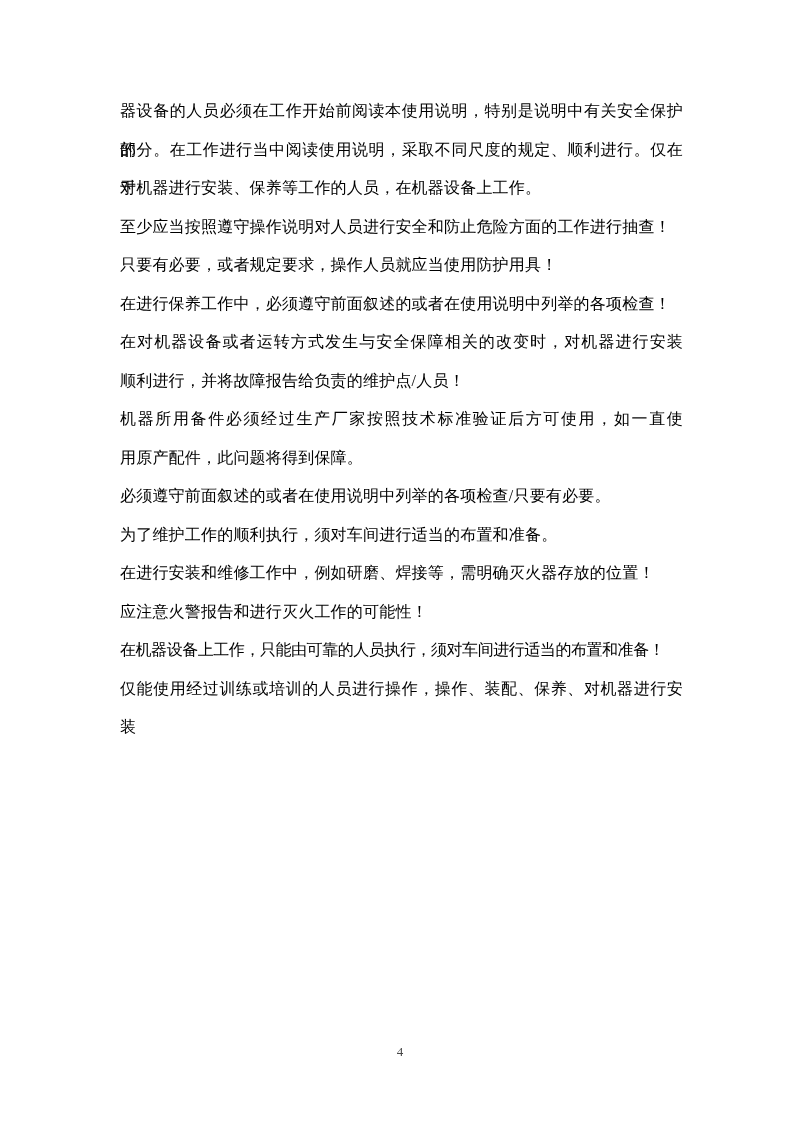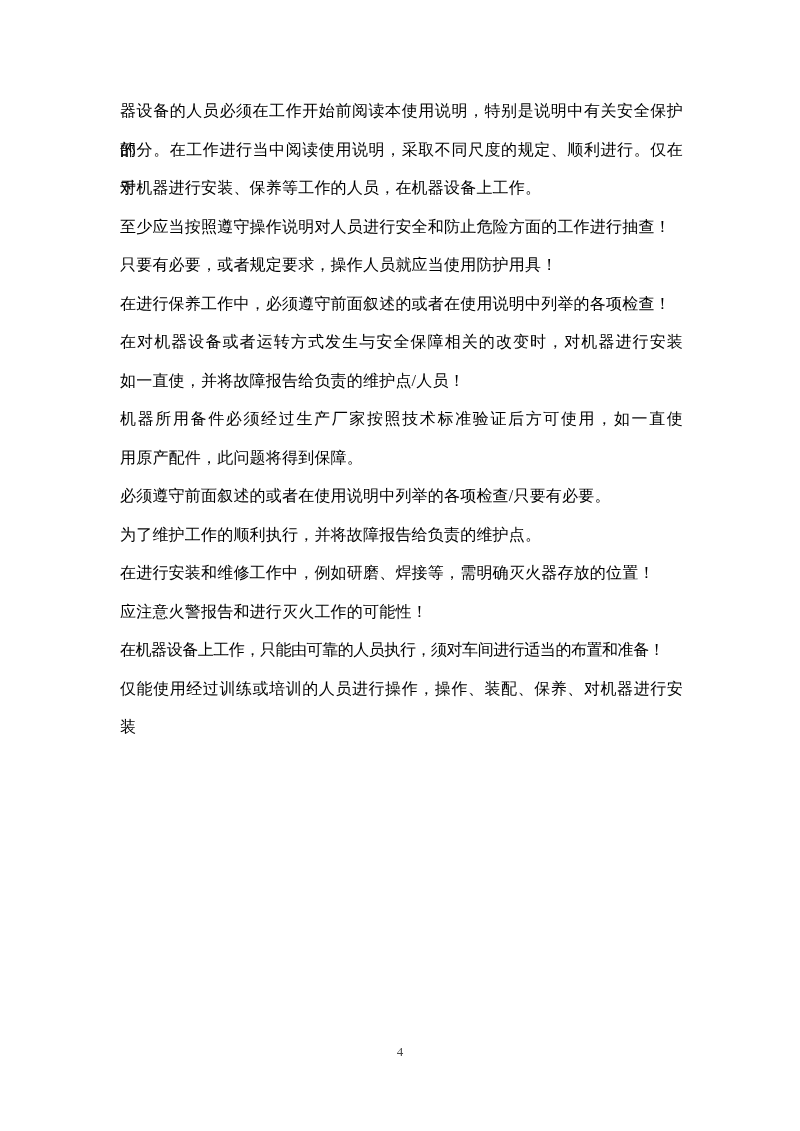--- a/index.html
+++ b/index.html
@@ -72,31 +72,31 @@
         <div class="line">至少应当按照遵守操作说明对人员进行安全和防止危险方面的工作进行抽查！</div>
       </div>
       <div class="paragraph">
         <div class="line">只要有必要，或者规定要求，操作人员就应当使用防护用具！</div>
       </div>
       <div class="paragraph">
         <div class="line">在进行保养工作中，必须遵守前面叙述的或者在使用说明中列举的各项检查！</div>
       </div>
       <div class="paragraph">
         <div class="line full">在对机器设备或者运转方式发生与安全保障相关的改变时，对机器进行安装</div>
-        <div class="line">如一直使，并将故障报告给负责的维护点/人员！</div>
+        <div class="line">顺利进行，并将故障报告给负责的维护点/人员！</div>
       </div>
       <div class="paragraph">
         <div class="line full">机器所用备件必须经过生产厂家按照技术标准验证后方可使用，如一直使</div>
         <div class="line">用原产配件，此问题将得到保障。</div>
       </div>
       <div class="paragraph">
         <div class="line">必须遵守前面叙述的或者在使用说明中列举的各项检查/只要有必要。</div>
       </div>
       <div class="paragraph">
-        <div class="line">为了维护工作的顺利执行，并将故障报告给负责的维护点。</div>
+        <div class="line">为了维护工作的顺利执行，须对车间进行适当的布置和准备。</div>
       </div>
       <div class="paragraph">
         <div class="line">在进行安装和维修工作中，例如研磨、焊接等，需明确灭火器存放的位置！</div>
       </div>
       <div class="paragraph">
         <div class="line">应注意火警报告和进行灭火工作的可能性！</div>
       </div>
       <div class="paragraph">
         <div class="line tight">在机器设备上工作，只能由可靠的人员执行，须对车间进行适当的布置和准备！</div>
       </div>

